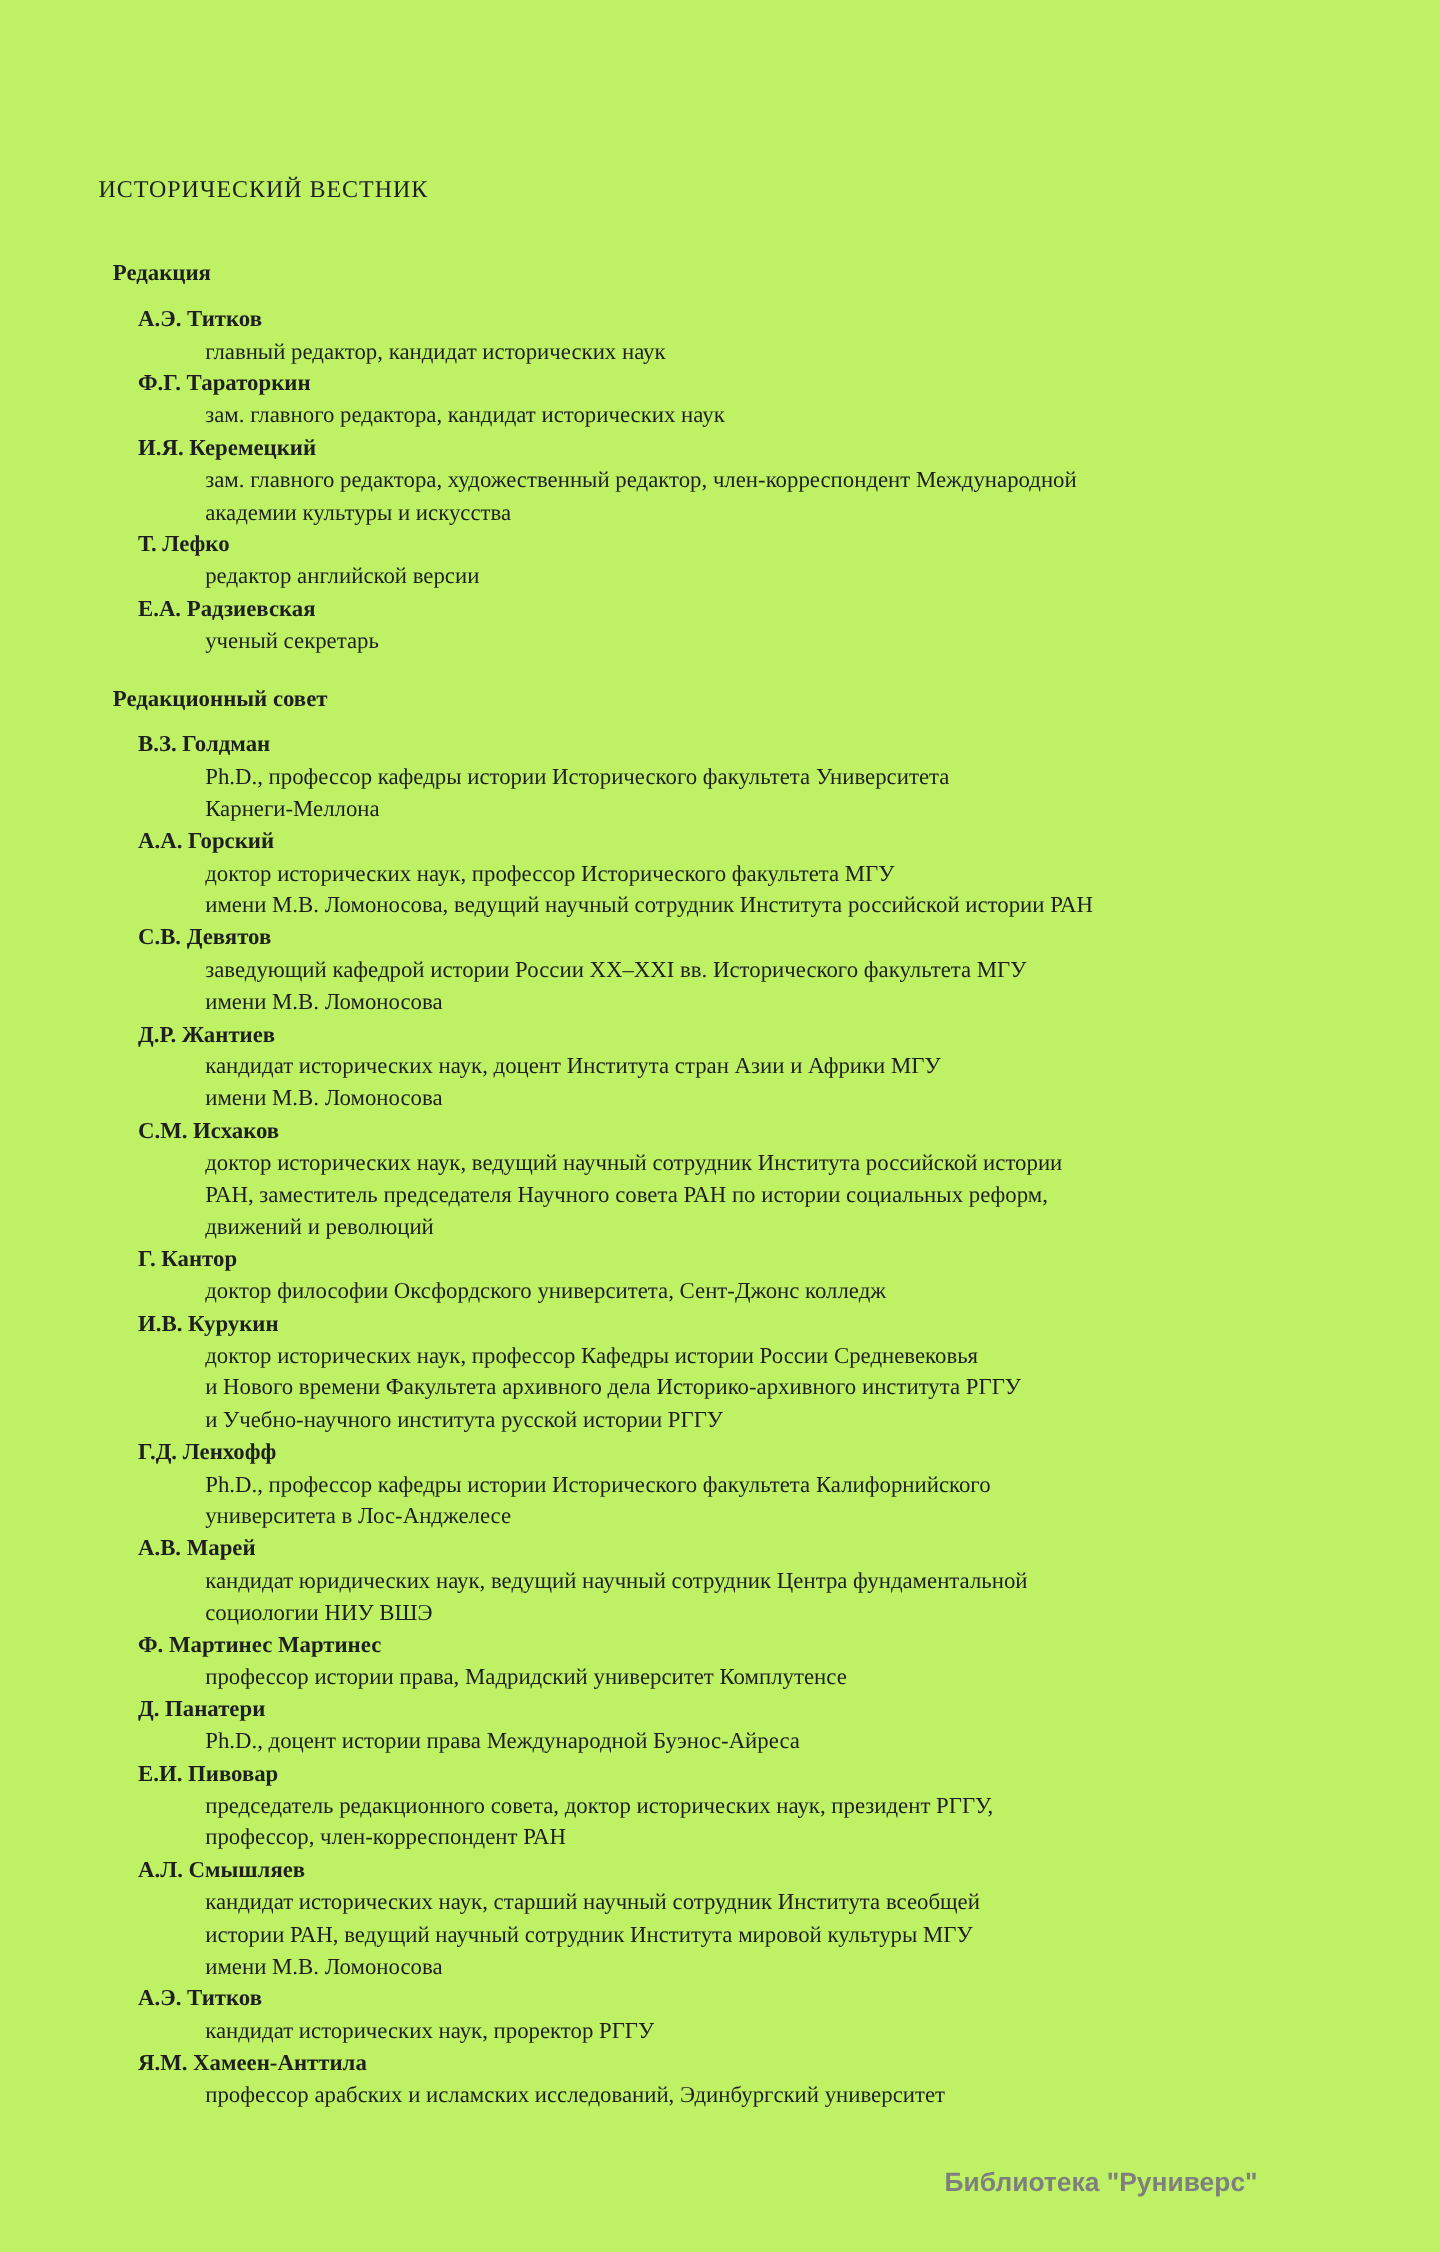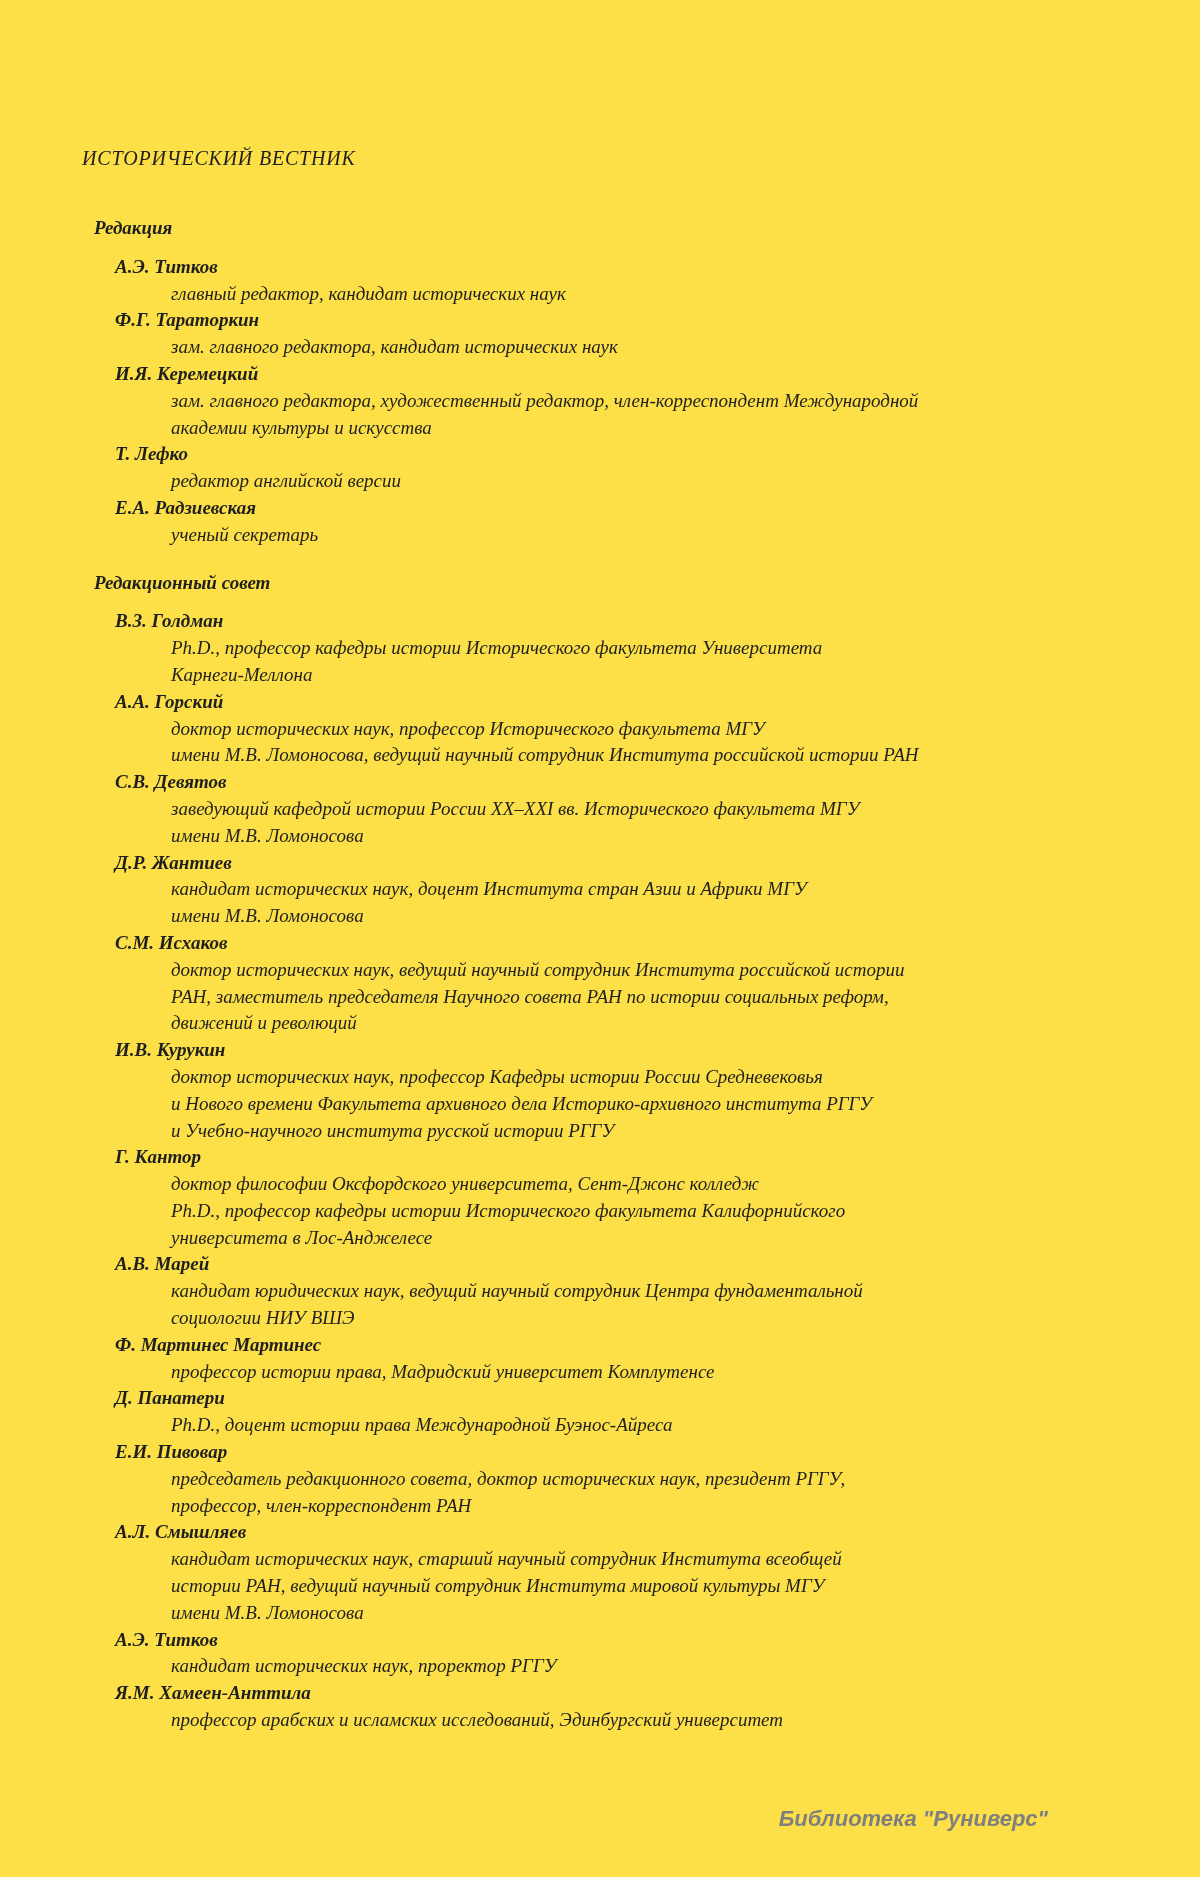--- a/index.html
+++ b/index.html
@@ -1,24 +1,23 @@
 <!DOCTYPE html>
 <html><head>
 <meta charset="utf-8">
 <style>
   html, body { margin: 0; padding: 0; background: #ffffff; }
   .page {
     position: relative;
     width: 1200px;
     height: 1877px;
-    background: #fde047;
+    background: #bef264;
     color: #1f1f1f;
     font-family: "Liberation Serif", "DejaVu Serif", serif;
     overflow: hidden;
-    font-style: italic;
   }
   .content {
     padding: 145px 60px 0 82px;
   }
   .title {
     font-size: 20px;
     font-weight: normal;
     letter-spacing: 0.8px;
     line-height: 27px;
     margin: 0 0 43px 0;
@@ -105,30 +104,31 @@
             <div class="role-line">кандидат исторических наук, доцент Института стран Азии и Африки МГУ</div>
             <div class="role-line">имени М.В. Ломоносова</div>
           </div>
           <div class="member">
             <div class="member-name">С.М. Исхаков</div>
             <div class="role-line">доктор исторических наук, ведущий научный сотрудник Института российской истории</div>
             <div class="role-line">РАН, заместитель председателя Научного совета РАН по истории социальных реформ,</div>
             <div class="role-line">движений и революций</div>
           </div>
           <div class="member">
+            <div class="member-name">Г. Кантор</div>
+            <div class="role-line">доктор философии Оксфордского университета, Сент-Джонс колледж</div>
+          </div>
+          <div class="member">
             <div class="member-name">И.В. Курукин</div>
             <div class="role-line">доктор исторических наук, профессор Кафедры истории России Средневековья</div>
             <div class="role-line">и Нового времени Факультета архивного дела Историко-архивного института РГГУ</div>
             <div class="role-line">и Учебно-научного института русской истории РГГУ</div>
           </div>
           <div class="member">
-            <div class="member-name">Г. Кантор</div>
-            <div class="role-line">доктор философии Оксфордского университета, Сент-Джонс колледж</div>
-          </div>
-          <div class="member">
+            <div class="member-name">Г.Д. Ленхофф</div>
             <div class="role-line">Ph.D., профессор кафедры истории Исторического факультета Калифорнийского</div>
             <div class="role-line">университета в Лос-Анджелесе</div>
           </div>
           <div class="member">
             <div class="member-name">А.В. Марей</div>
             <div class="role-line">кандидат юридических наук, ведущий научный сотрудник Центра фундаментальной</div>
             <div class="role-line">социологии НИУ ВШЭ</div>
           </div>
           <div class="member">
             <div class="member-name">Ф. Мартинес Мартинес</div>

